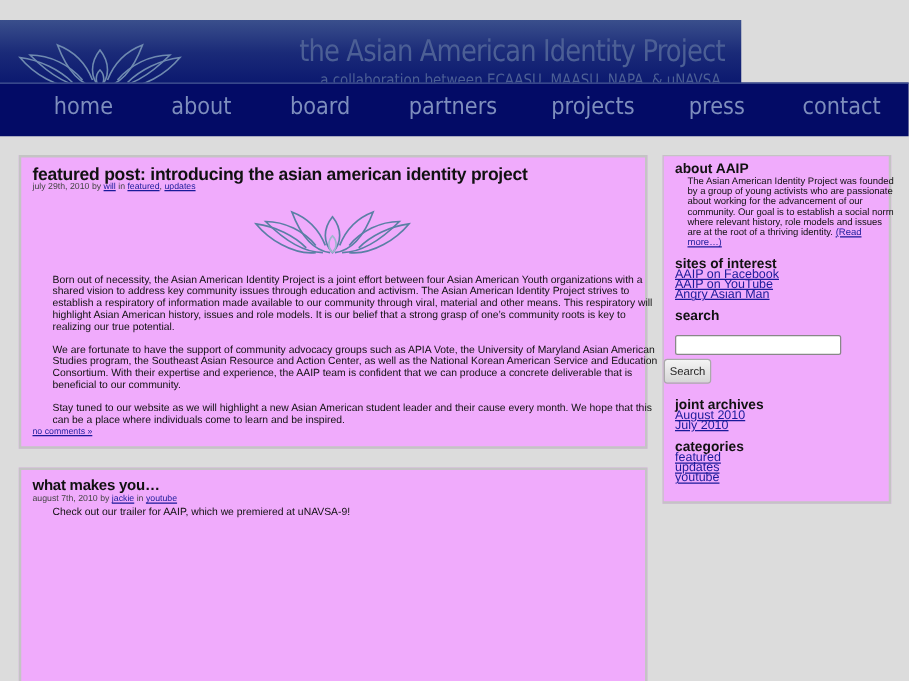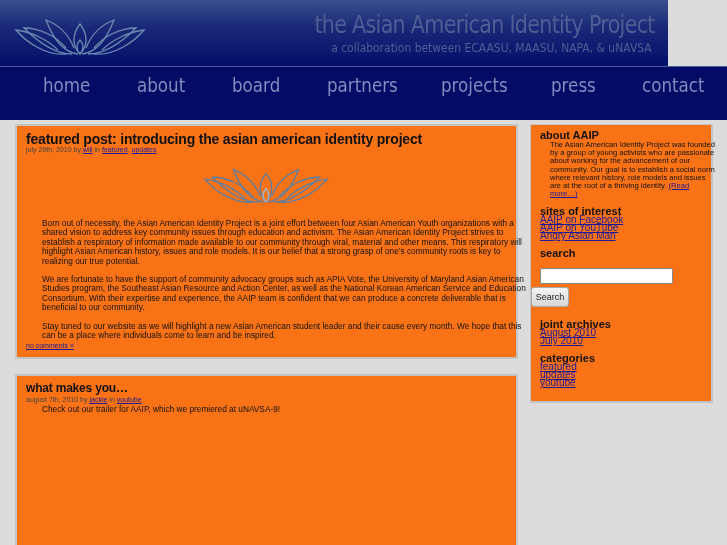--- a/index.html
+++ b/index.html
@@ -1,32 +1,32 @@
 <!DOCTYPE html>
 <html><head>
 <meta charset="utf-8">
 <style>
   * { box-sizing: border-box; margin: 0; padding: 0; }
   html, body { width: 727px; height: 545px; overflow: hidden; }
   body { background: #dcdcdc; font-family: "Liberation Sans", sans-serif; color: #111; position: relative; }
 
-  #header { position: absolute; left: 0; top: 0; width: 668px; height: 66px;
+  #header { position: absolute; left: 0; top: 16px; width: 593px; height: 66px;
     background: linear-gradient(#3a4f8c 0%, #1a2a78 40%, #020e6a 100%); text-decoration: underline; }
   #logo { position: absolute; left: 12px; top: 10px; width: 136px; height: 46px; }
   #site-title { position: absolute; right: 13px; top: 11px; font-family: "DejaVu Sans", sans-serif;
     font-size: 24px; color: #4c5f95; letter-spacing: -0.8px; white-space: nowrap; transform: scaleX(0.86); transform-origin: right center; }
   #site-sub { position: absolute; right: 16px; top: 40px; font-family: "DejaVu Sans", sans-serif;
     font-size: 12.5px; color: #4c5f95; white-space: nowrap; transform: scaleX(0.86); transform-origin: right center; }
 
-  #nav { position: absolute; left: 0; top: 66px; width: 727px; height: 54px; background: #030b66;
+  #nav { position: absolute; left: 0; top: 66px; width: 727px; height: 43px; background: #030b66;
     border-top: 1px solid #4a5c98; }
   .nav-item { position: absolute; top: 7px; font-family: "DejaVu Sans", sans-serif; font-size: 19px;
     color: #7e8ebd; text-decoration: none; transform: scaleX(0.88); transform-origin: left center; }
 
-  .card { position: absolute; background: #f97316; border: 2px solid #c4c4c4; }
+  .card { position: absolute; background: #f0abfc; border: 2px solid #c4c4c4; }
   #post1 { left: 15px; top: 124px; width: 503px; height: 235px; }
   #post2 { left: 15px; top: 374px; width: 503px; height: 200px; }
   #sidebar { left: 530px; top: 124px; width: 183px; height: 279px; border-left: 1px solid #c4c4c4; border-top: 1px solid #c4c4c4; }
 
   .post-title { position: absolute; left: 9px; font-size: 14px; font-weight: bold; color: #111; letter-spacing: -0.2px; white-space: nowrap; }
   .post-meta { position: absolute; left: 9px; font-size: 7px; color: #444; white-space: nowrap; }
   .post-meta a, .sb-link, .more-link { color: #1a1a9a; text-decoration: underline; }
   .post-body { position: absolute; left: 9px; width: 485px; font-size: 8.3px; line-height: 9.4px; color: #111; margin-left: 16px; }
   .post-body p { margin-bottom: 9px; }
 

